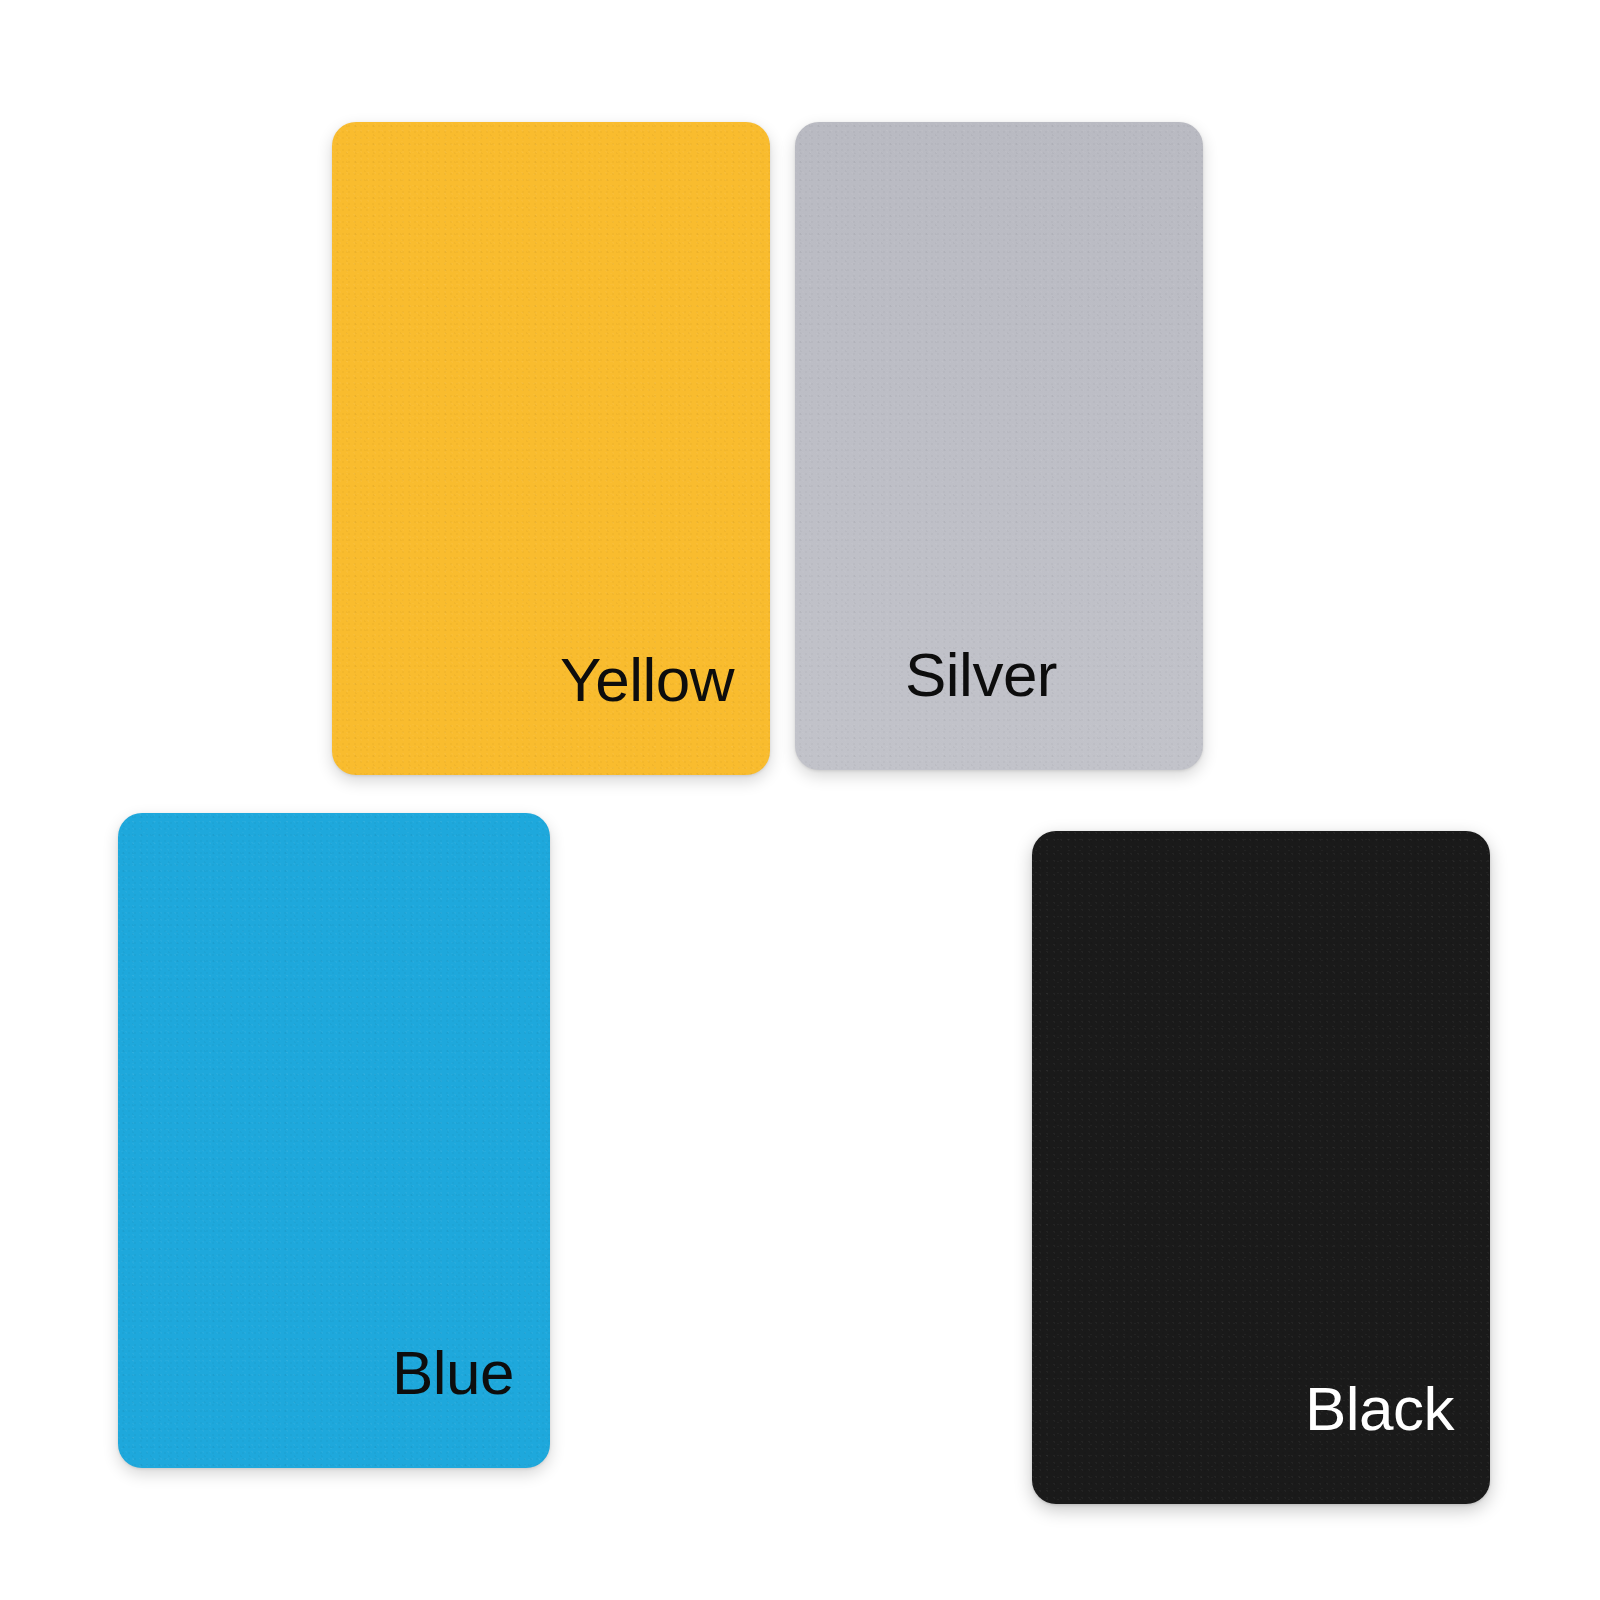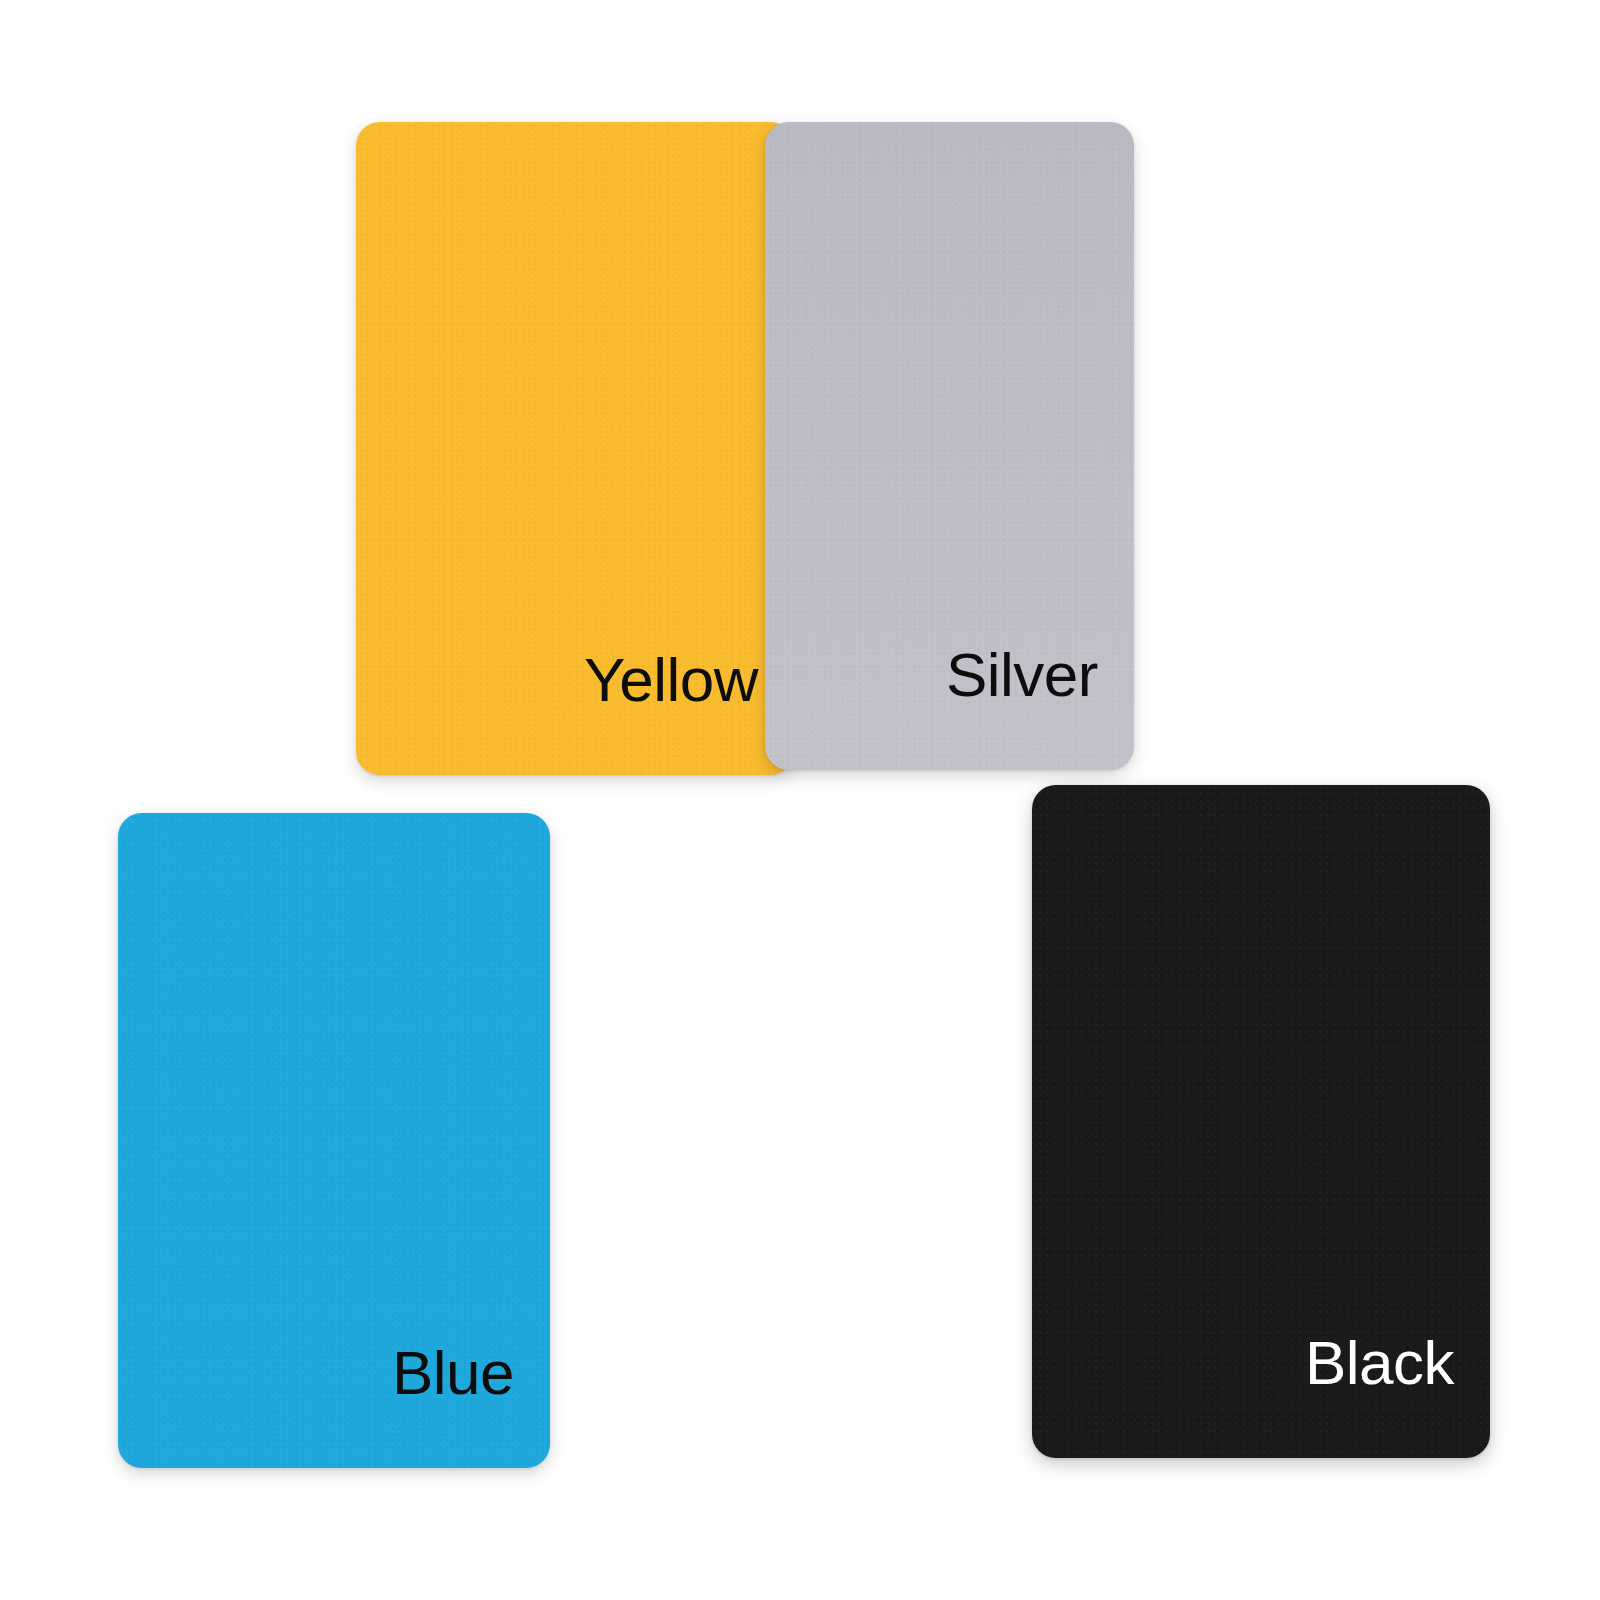--- a/index.html
+++ b/index.html
@@ -59,46 +59,46 @@
     padding: 0 36px 64px 0;
     white-space: nowrap;
   }
 
   
   #card-yellow {
     left: 332px;  top: 122px;
     width: 438px; height: 653px;
   }
   #card-silver {
-    left: 765px;  top: 122px;
-    width: 369px; height: 648px;
+    left: 795px;  top: 122px;
+    width: 408px; height: 648px; justify-content: center;
   }
   #card-blue {
     left: 118px;  top: 813px;
     width: 432px; height: 655px;
   }
   #card-purple {
     left: 568px;  top: 795px;
     width: 427px; height: 673px;
   }
   #card-black {
-    left: 1032px; top: 785px;
+    left: 1032px; top: 831px;
     width: 458px; height: 673px;
   }
 
   
   #card-silver { background-image: linear-gradient(178deg, #b9bac2 0%, #bdbec6 45%, #c2c3ca 100%); }
   #card-black  { box-shadow: 0 6px 18px rgba(0,0,0,0.22), 0 1px 3px rgba(0,0,0,0.14); }
 </style>
 </head>
 <body style="background: rgb(255, 255, 255);">
 
 <div id="swatch-board">
 
-  <div class="swatch-card" id="card-yellow" style="background-color: rgb(249, 188, 46); margin-left: 24px;">
+  <div class="swatch-card" id="card-yellow" style="background-color: rgb(249, 188, 46);">
     <span class="swatch-label" style="color: rgb(13, 13, 13);">Yellow</span>
   </div>
 
   <div class="swatch-card" id="card-silver" style="background-color: rgb(189, 190, 198);">
     <span class="swatch-label" style="color: rgb(13, 13, 13);">Silver</span>
   </div>
 
   <div class="swatch-card" id="card-blue" style="background-color: rgb(30, 168, 220);">
     <span class="swatch-label" style="color: rgb(13, 13, 13);">Blue</span>
   </div>

